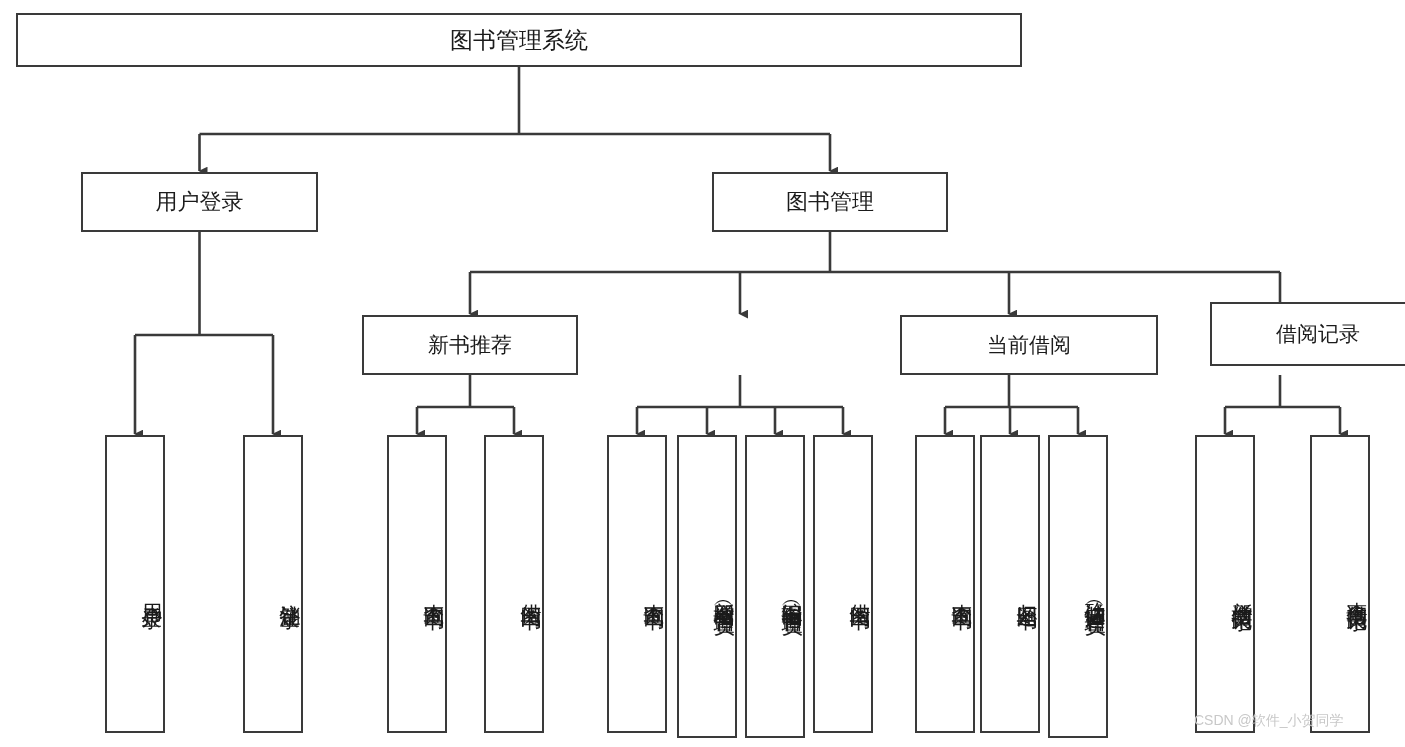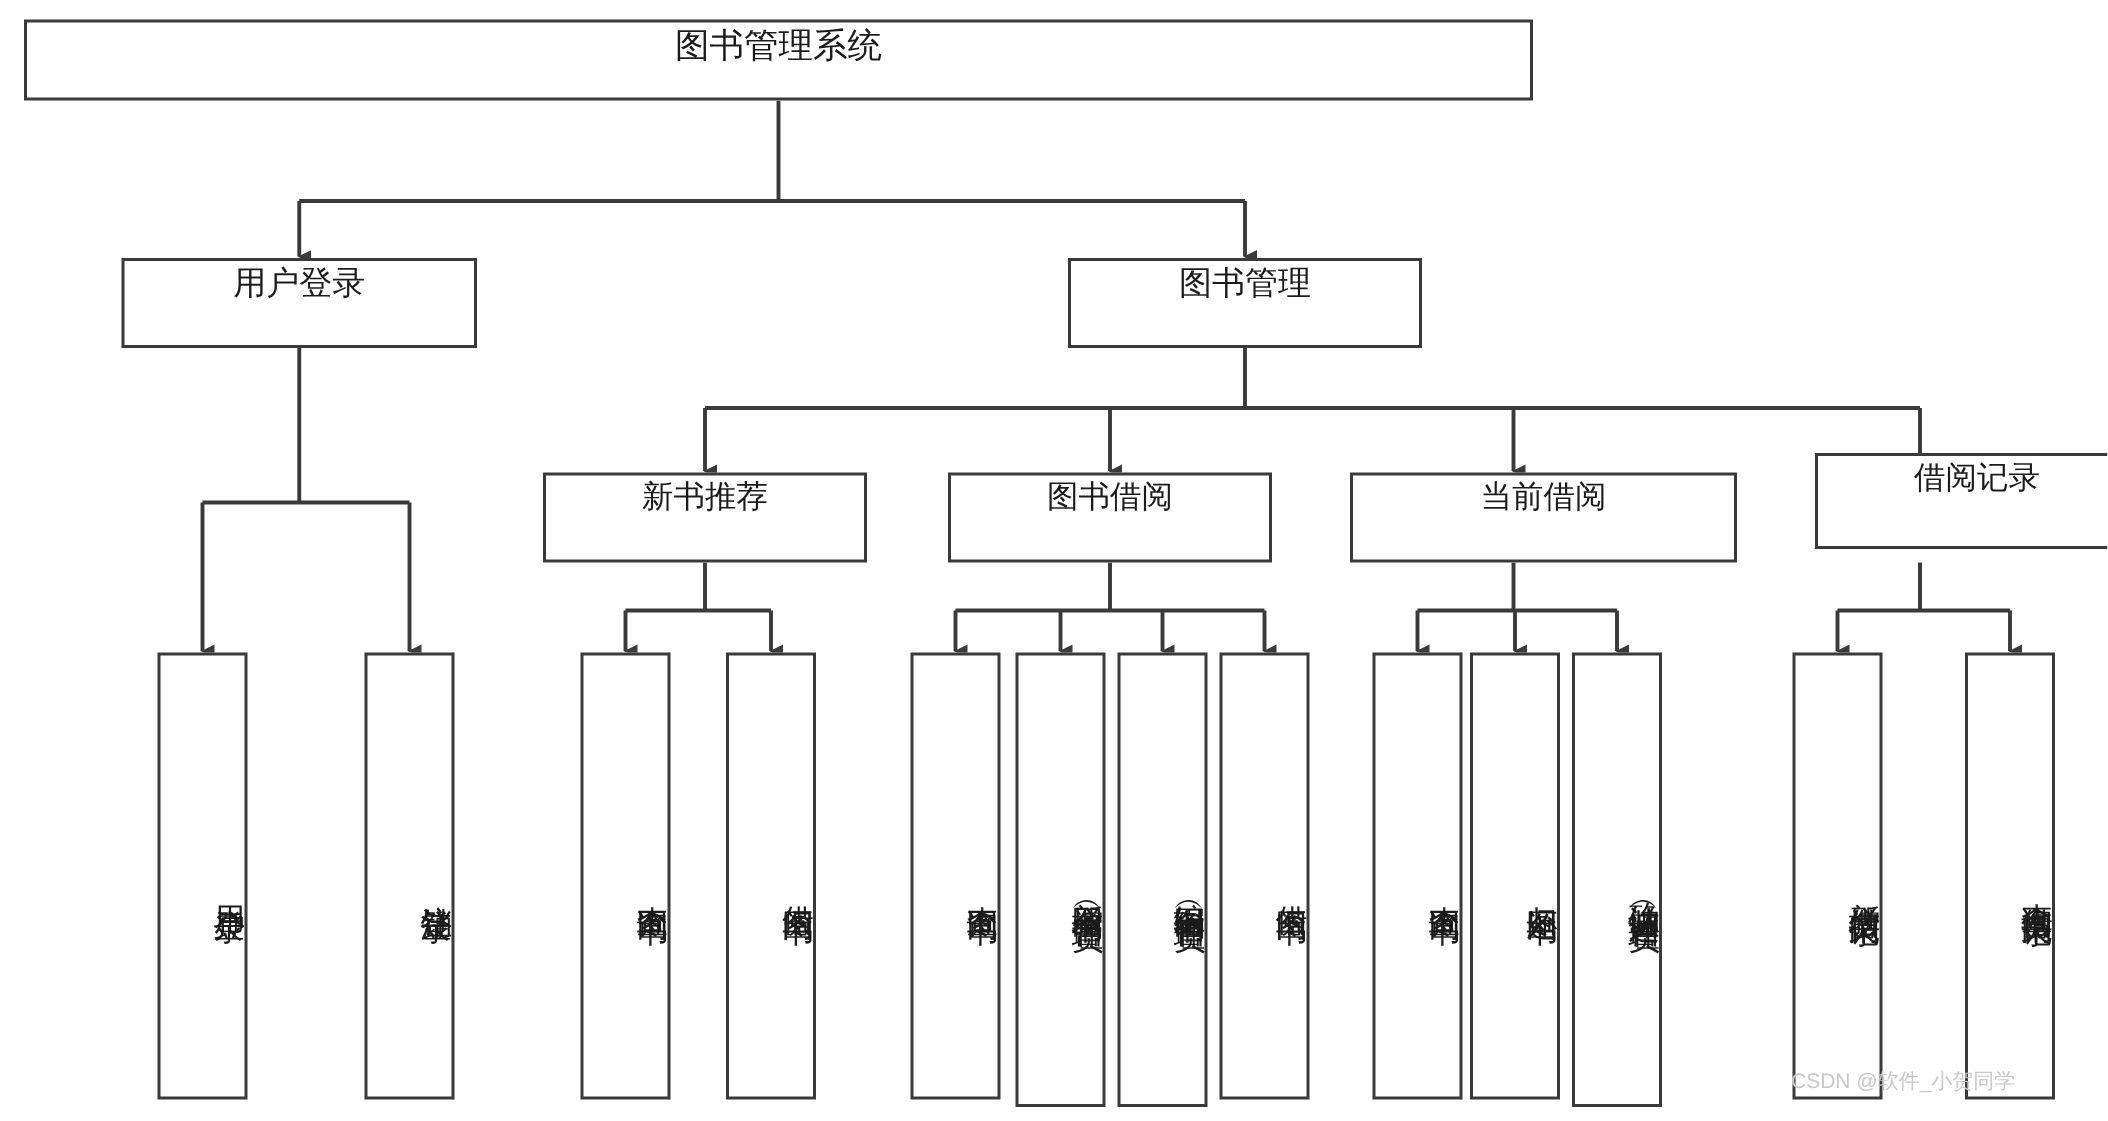--- a/index.html
+++ b/index.html
@@ -24,21 +24,21 @@
     width: 1405px;
     height: 747px;
     pointer-events: none;
   }
   .node {
     position: absolute;
     box-sizing: border-box;
     background: #ffffff;
     border: 2px solid #3a3a3a;
     display: flex;
-    align-items: flex-start;
+    align-items: center;
     justify-content: center;
     text-align: center;
     color: #1b1b1b;
     z-index: 2;
   }
   .node.level-0 {
     font-size: 23px;
   }
   .node.level-1 {
     font-size: 22px;
@@ -112,23 +112,20 @@
     </div>
     <div class="node level-1" style="left: 81px; top: 172px; width: 237px; height: 60px;">
       <span class="node-label">用户登录</span>
     </div>
     <div class="node level-1" style="left: 712px; top: 172px; width: 236px; height: 60px;">
       <span class="node-label">图书管理</span>
     </div>
     <div class="node level-2" style="left: 362px; top: 315px; width: 216px; height: 60px;">
       <span class="node-label">新书推荐</span>
     </div>
-    <div class="node level-2" style="left: 632px; top: 315px; width: 216px; height: 60px;">
-      <span class="node-label">图书借阅</span>
-    </div>
     <div class="node level-2" style="left: 900px; top: 315px; width: 258px; height: 60px;">
       <span class="node-label">当前借阅</span>
     </div>
     <div class="node level-2" style="left: 1172px; top: 302px; width: 216px; height: 64px; margin-left: 38px;">
       <span class="node-label">借阅记录</span>
     </div>
     <div class="node level-3 leaf" style="left: 105px; top: 435px; width: 60px; height: 298px;">
       <span class="node-label">用户登录</span>
     </div>
     <div class="node level-3 leaf" style="left: 243px; top: 435px; width: 60px; height: 298px;">

